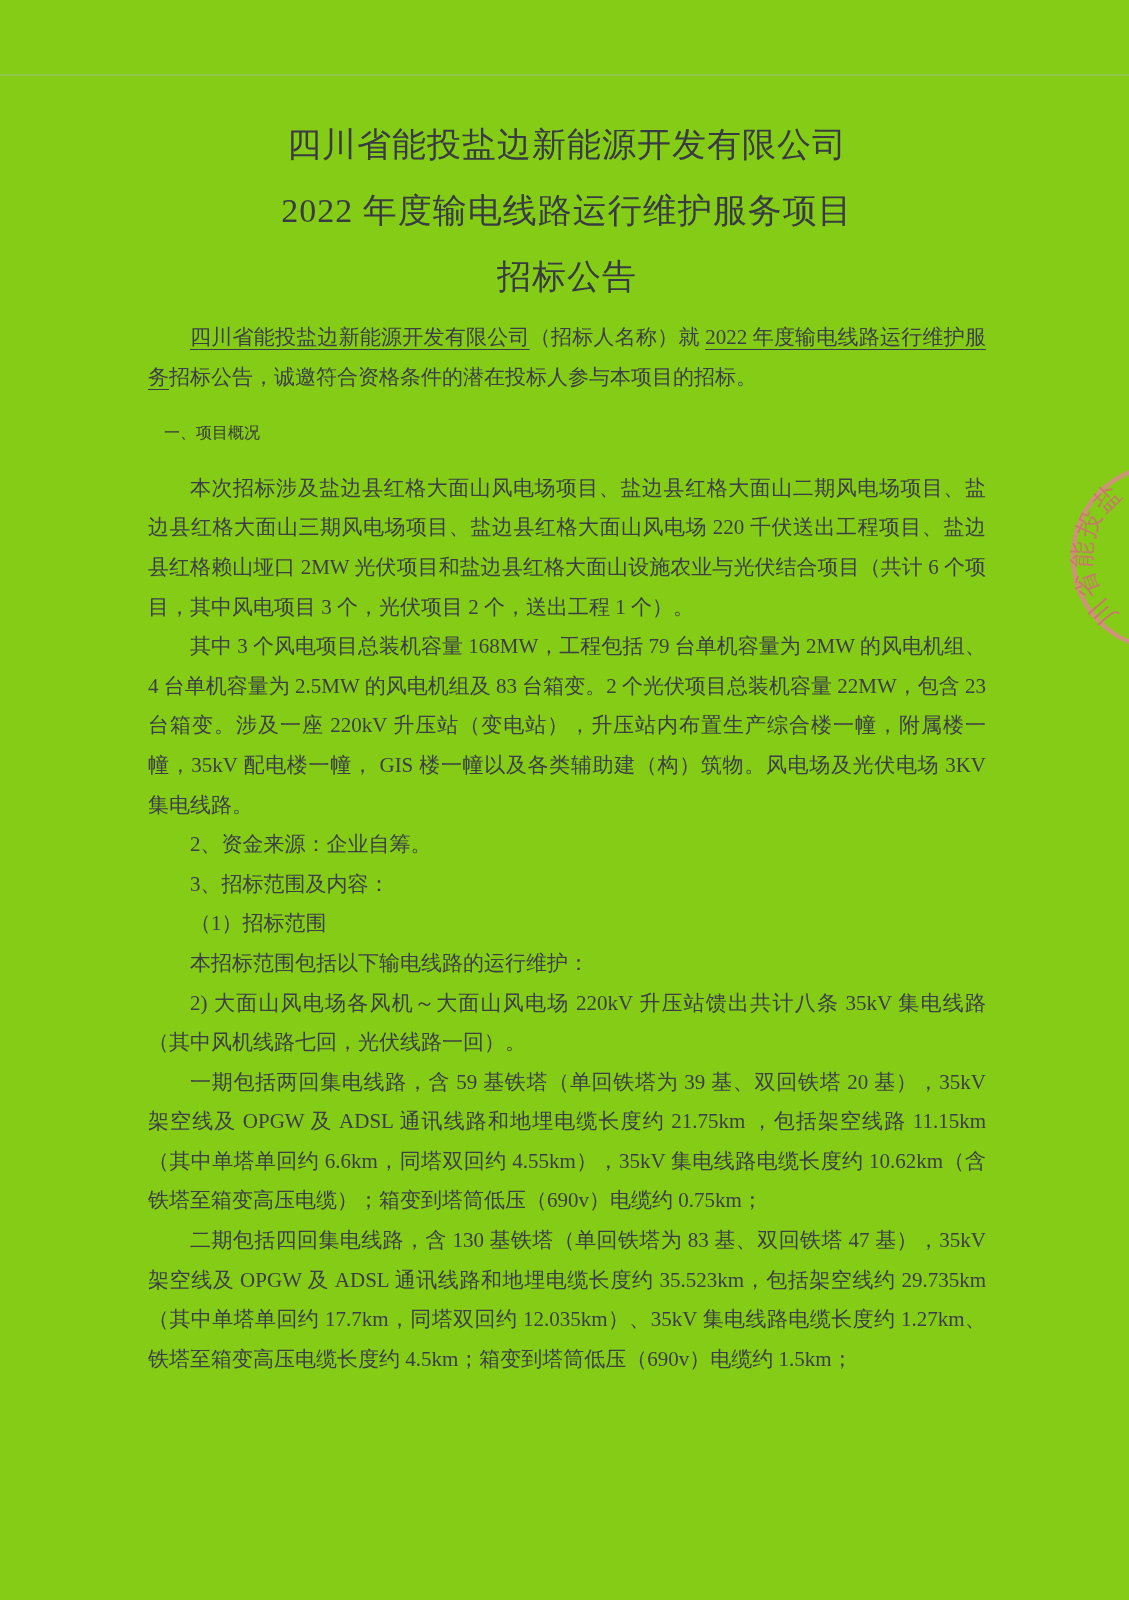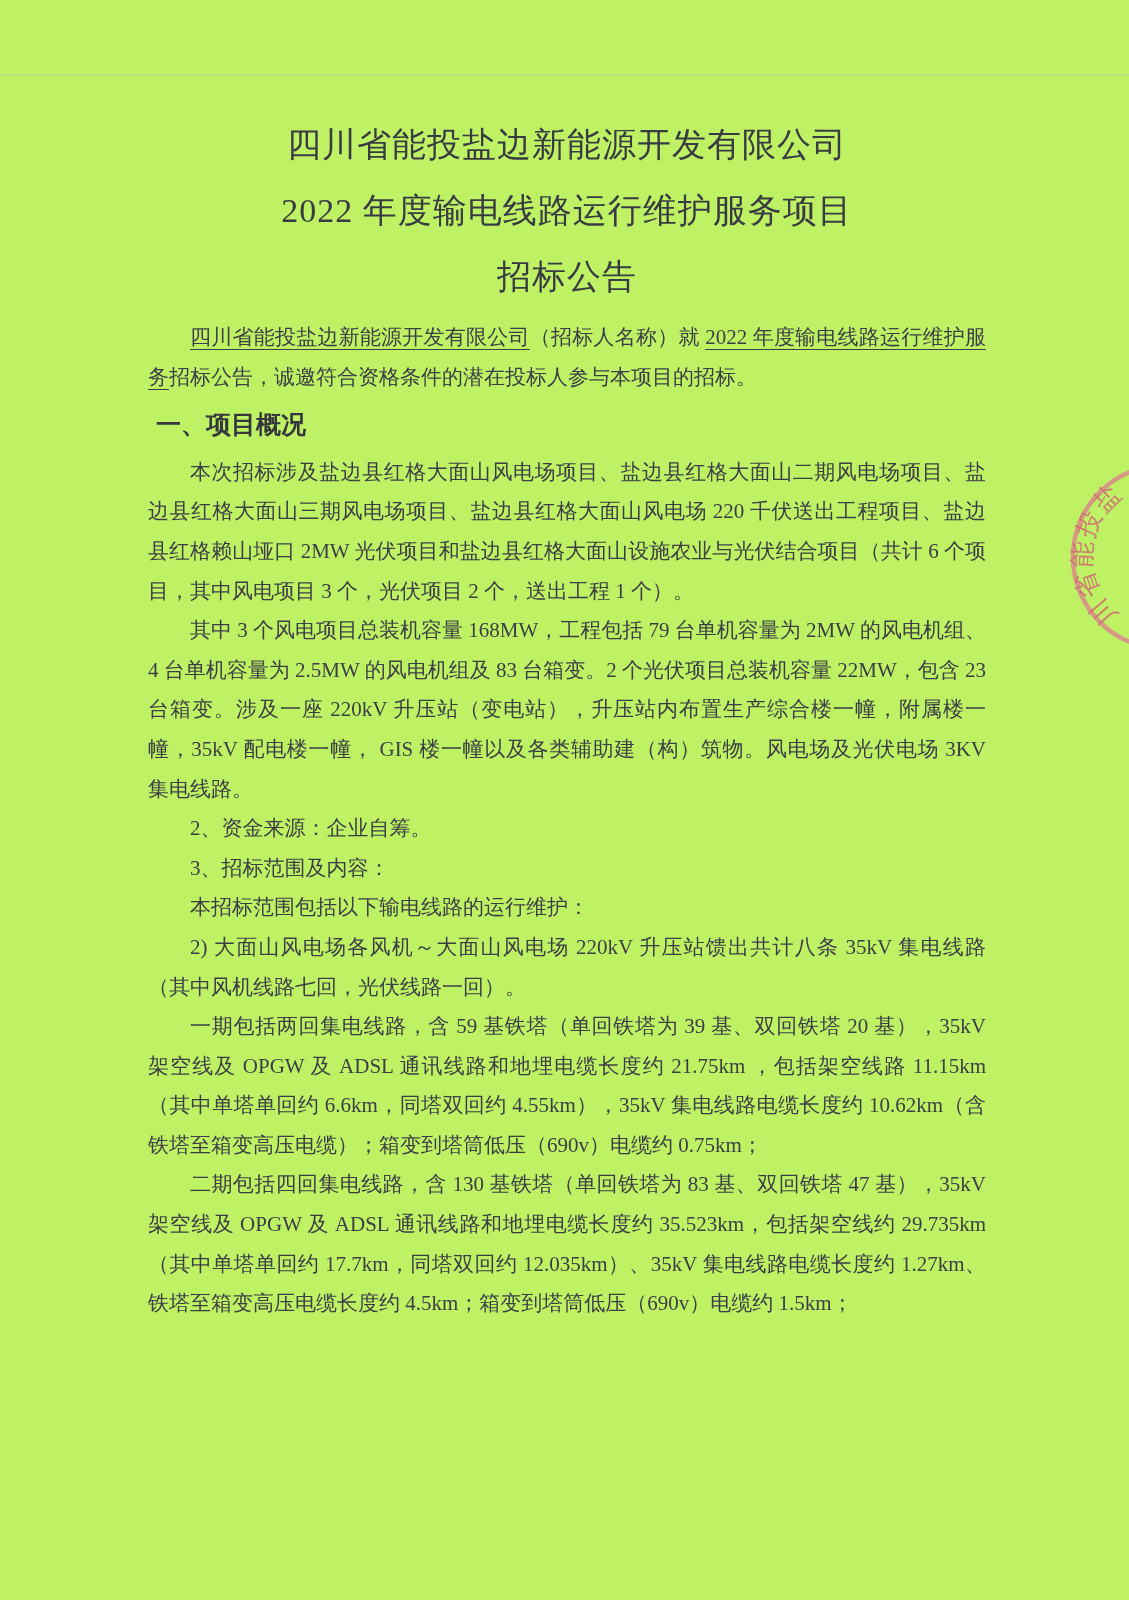--- a/index.html
+++ b/index.html
@@ -1,21 +1,21 @@
 <!DOCTYPE html>
 <html><head>
 <meta charset="utf-8">
 <style>
   html, body { margin: 0; padding: 0; background: #e9e9ea; }
   .page {
     position: relative;
     width: 1129px;
     height: 1600px;
     margin: 0 auto;
-    background: #bef264;
+    background: #84cc16;
     overflow: hidden;
     font-family: "Liberation Serif", "DejaVu Serif", serif;
     color: #3c3e45;
   }
   .scan-line {
     position: absolute;
     top: 74px; left: 0; right: 0;
     height: 2px;
     background: rgba(170,190,210,0.28);
   }
@@ -39,24 +39,24 @@
     margin-top: 8px;
     font-size: 21px;
     line-height: 39.6px;
     text-align: justify;
   }
   .body-block p {
     margin: 0;
     text-indent: 2em;
   }
   .section-heading {
-    margin: 8px;
-    font-size: 25px;
+    margin: 16px;
+    font-size: 16px;
     line-height: 39.6px;
-    font-weight: bold;
+    font-weight: normal;
     font-family: "Liberation Sans", "DejaVu Sans", sans-serif;
     color: #35373d;
     text-indent: 0;
   }
   .u {
     text-decoration: underline;
     text-underline-offset: 5px;
     text-decoration-thickness: 1px;
   }
   .seal-wrap {
@@ -87,20 +87,21 @@
     <div class="body-block">
 
       <p><span class="u">四川省能投盐边新能源开发有限公司</span><span>（招标人名称）就 </span><span class="u">2022 年度输电线路运行维护服</span><span class="u">务</span><span>招标公告，诚邀符合资格条件的潜在投标人参与本项目的招标。</span></p>
 
       <h2 class="section-heading">一、项目概况</h2>
 
       <p>本次招标涉及盐边县红格大面山风电场项目、盐边县红格大面山二期风电场项目、盐边县红格大面山三期风电场项目、盐边县红格大面山风电场 220 千伏送出工程项目、盐边县红格赖山垭口 2MW 光伏项目和盐边县红格大面山设施农业与光伏结合项目（共计 6 个项目，其中风电项目 3 个，光伏项目 2 个，送出工程 1 个）。</p>
       <p>其中 3 个风电项目总装机容量 168MW，工程包括 79 台单机容量为 2MW 的风电机组、4 台单机容量为 2.5MW 的风电机组及 83 台箱变。2 个光伏项目总装机容量 22MW，包含 23 台箱变。涉及一座 220kV 升压站（变电站），升压站内布置生产综合楼一幢，附属楼一幢，35kV 配电楼一幢， GIS 楼一幢以及各类辅助建（构）筑物。风电场及光伏电场 3KV 集电线路。</p>
       <p>2、资金来源：企业自筹。</p>
       <p>3、招标范围及内容：</p>
+      <p>（1）招标范围</p>
       <p>本招标范围包括以下输电线路的运行维护：</p>
       <p>2) 大面山风电场各风机～大面山风电场 220kV 升压站馈出共计八条 35kV 集电线路（其中风机线路七回，光伏线路一回）。</p>
       <p>一期包括两回集电线路，含 59 基铁塔（单回铁塔为 39 基、双回铁塔 20 基），35kV 架空线及 OPGW 及 ADSL 通讯线路和地埋电缆长度约 21.75km ，包括架空线路 11.15km（其中单塔单回约 6.6km，同塔双回约 4.55km），35kV 集电线路电缆长度约 10.62km（含铁塔至箱变高压电缆）；箱变到塔筒低压（690v）电缆约 0.75km；</p>
       <p>二期包括四回集电线路，含 130 基铁塔（单回铁塔为 83 基、双回铁塔 47 基），35kV 架空线及 OPGW 及 ADSL 通讯线路和地埋电缆长度约 35.523km，包括架空线约 29.735km（其中单塔单回约 17.7km，同塔双回约 12.035km）、35kV 集电线路电缆长度约 1.27km、铁塔至箱变高压电缆长度约 4.5km；箱变到塔筒低压（690v）电缆约 1.5km；</p>
 
     </div>
   </div>
 
   <div class="seal-wrap">
     <svg width="200" height="200" viewBox="0 0 200 200" xmlns="http://www.w3.org/2000/svg">

